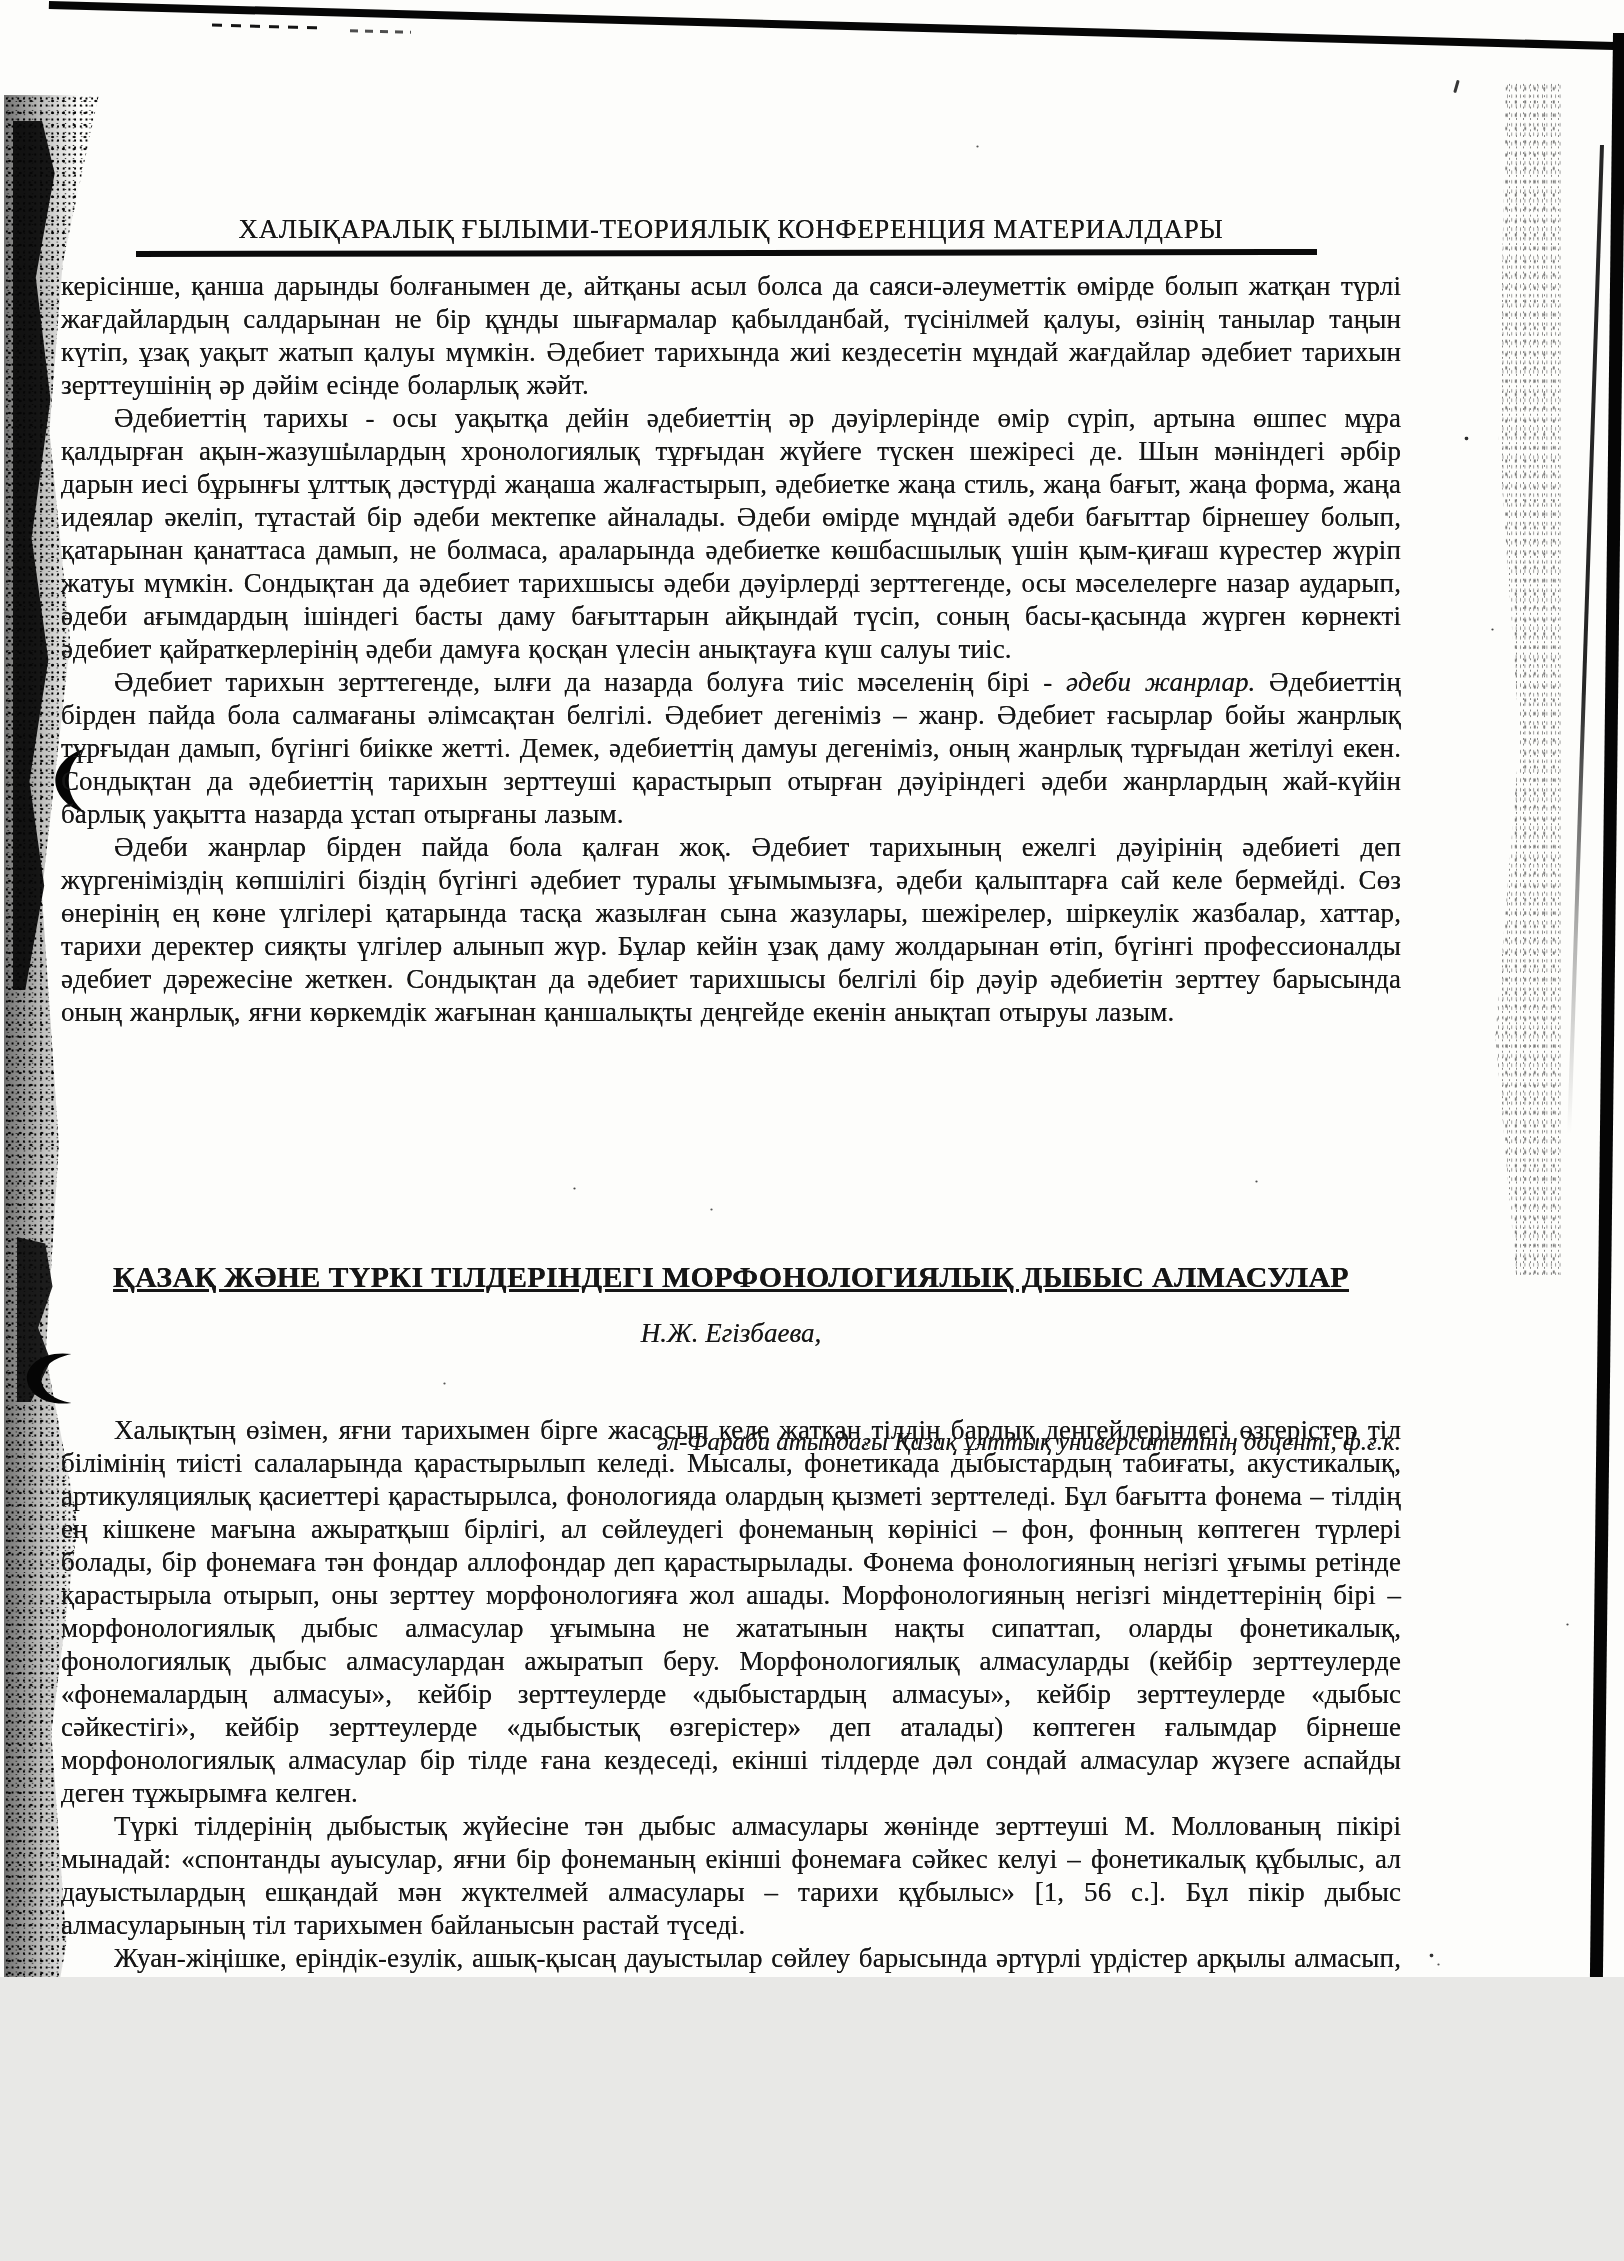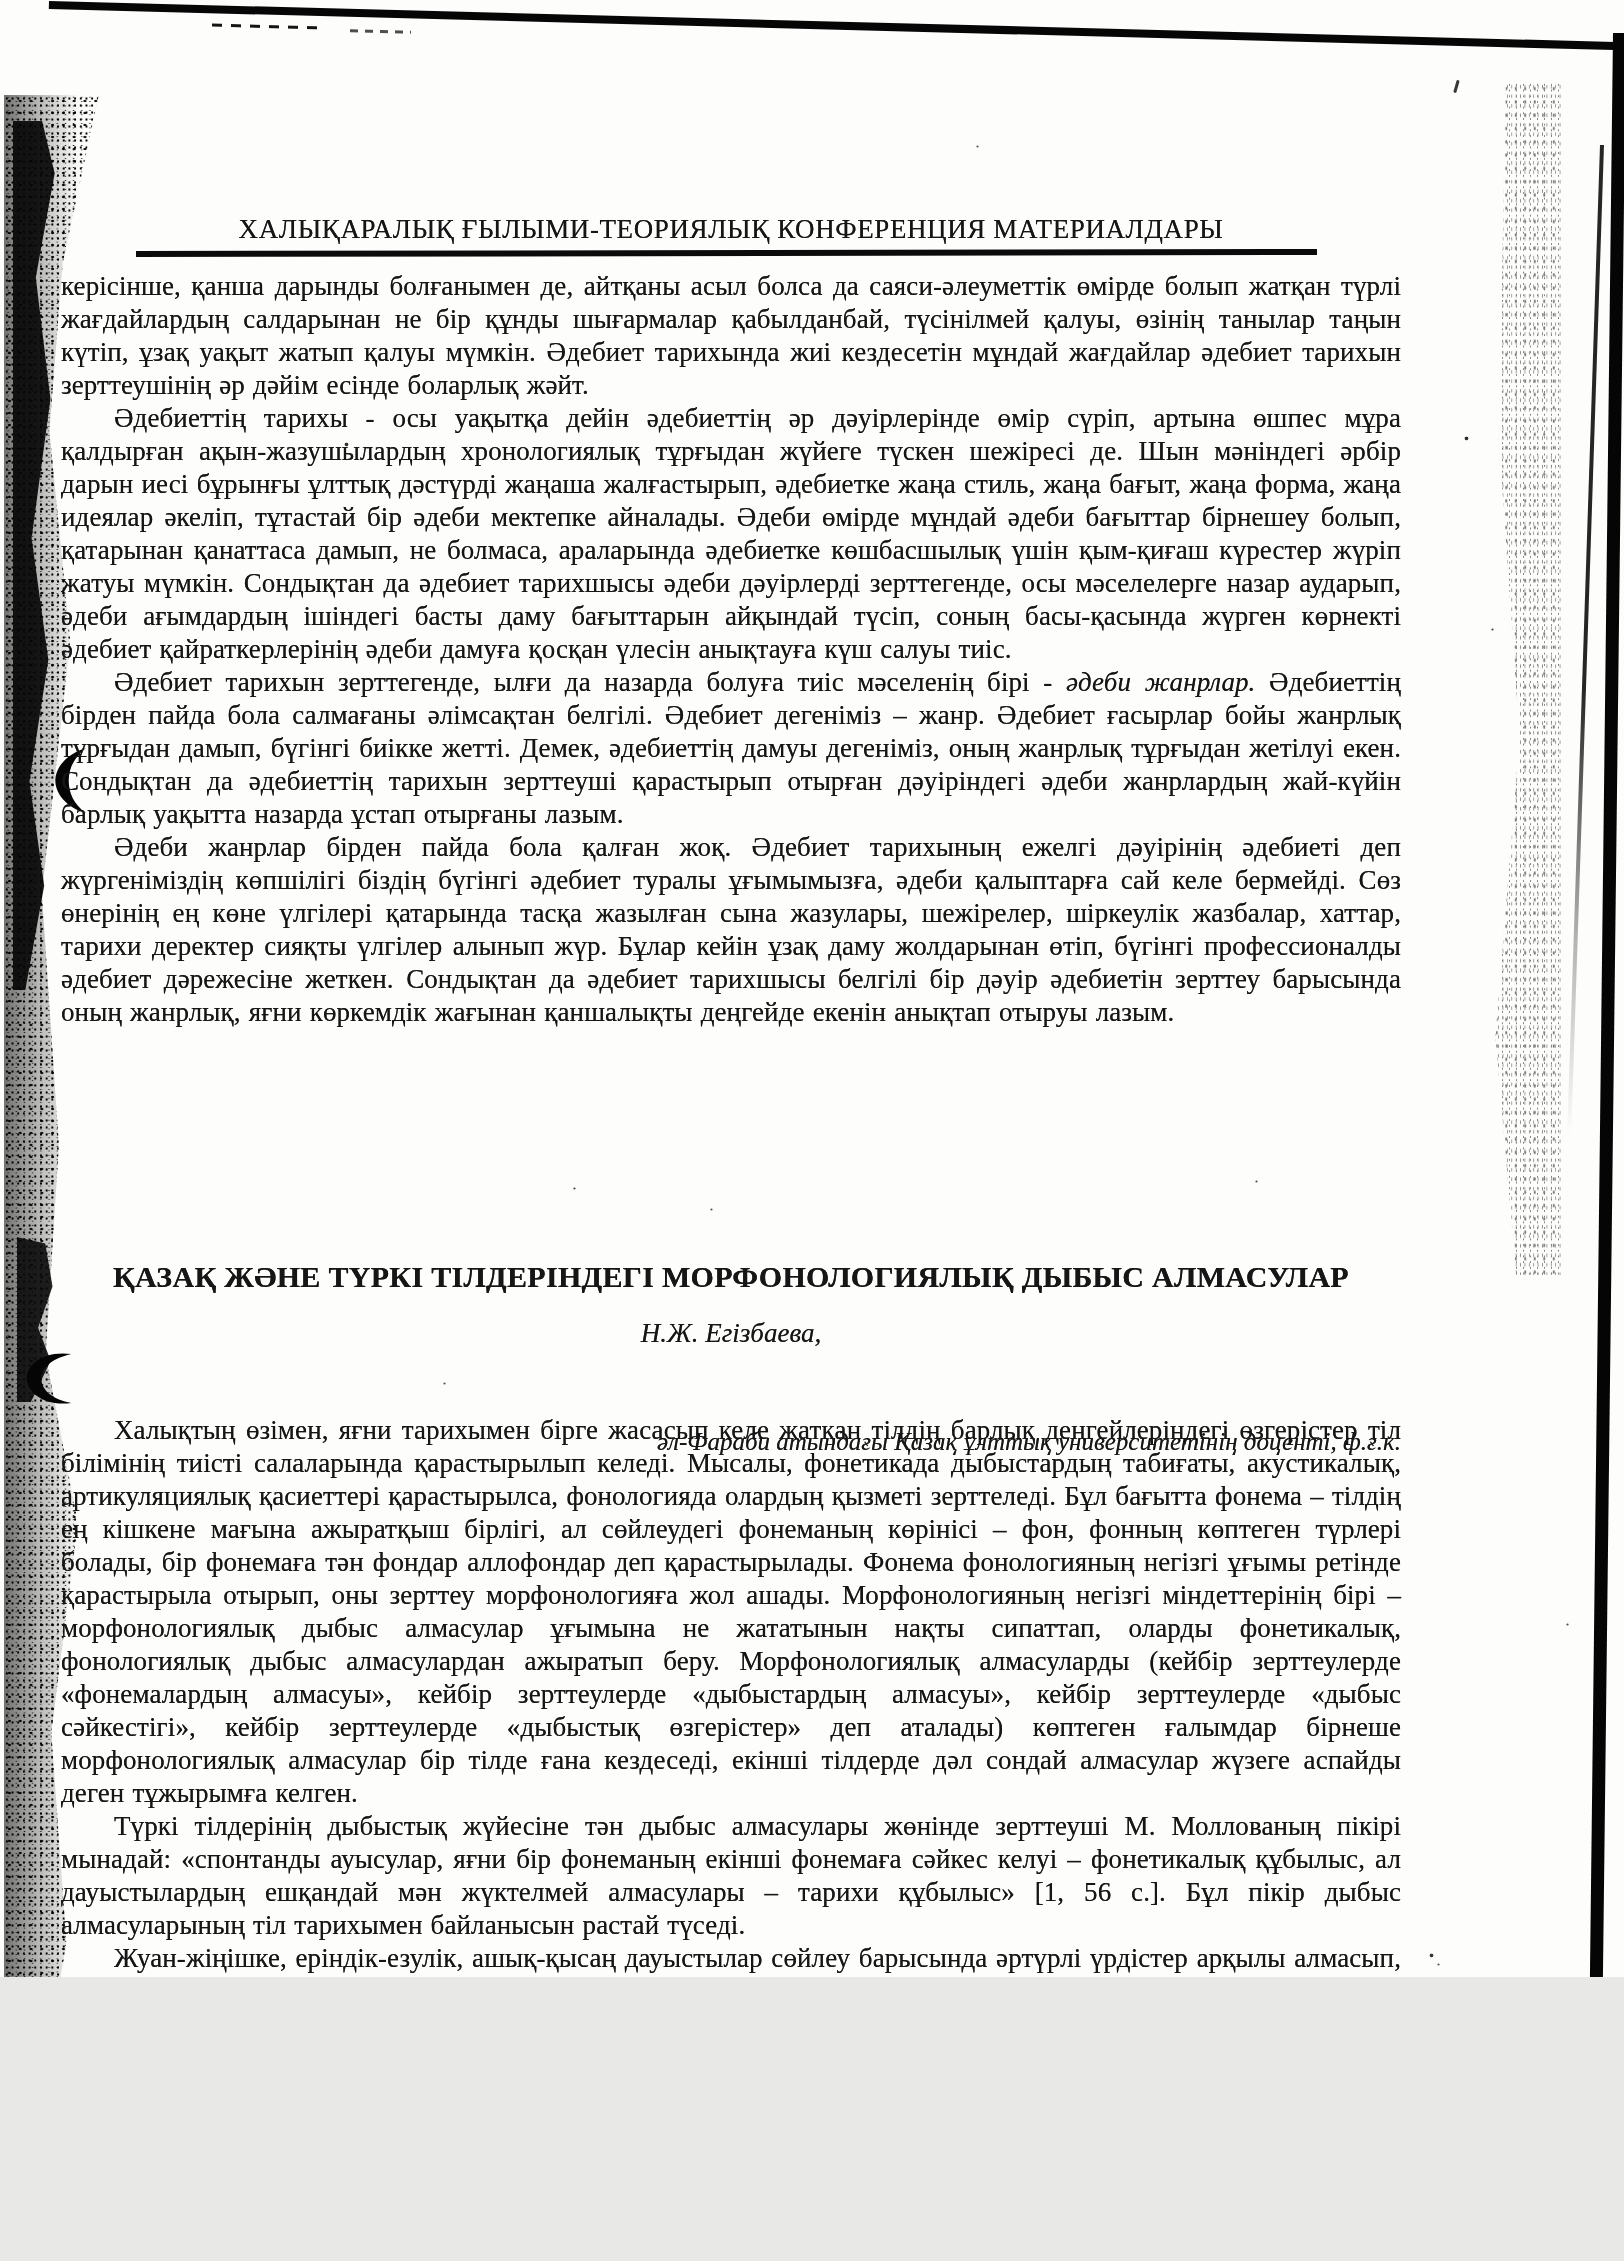--- a/index.html
+++ b/index.html
@@ -25,21 +25,21 @@
     letter-spacing:0.1px; word-spacing:1.3px;
     text-shadow:0 0 0.6px rgba(15,15,15,.75);
   }
   .text-block p{margin:0; text-indent:53px;}
   .text-block.upper{top:270px;}
   .text-block.upper p.noindent{text-indent:0;}
   .text-block.lower{top:1414px;}
   .article-title{
     position:absolute; left:61px; top:1260px; width:1340px; margin:0;
     text-align:center; font-size:30px; font-weight:bold; letter-spacing:0.3px;
-    text-shadow:0 0 0.6px rgba(10,10,10,.85); white-space:nowrap;
+    text-shadow:0 0 0.6px rgba(10,10,10,.85); white-space:nowrap;text-decoration:underline;
   }
   .author-line{
     position:absolute; left:61px; top:1318px; width:1340px;
     text-align:center; font-style:italic; font-size:27px;
     text-shadow:0 0 0.6px rgba(15,15,15,.7);
   }
   .affiliation-line{
     position:absolute; left:61px; top:1428px; width:1340px;
     text-align:right; font-style:italic; font-size:25px;
     text-shadow:0 0 0.6px rgba(15,15,15,.7);

